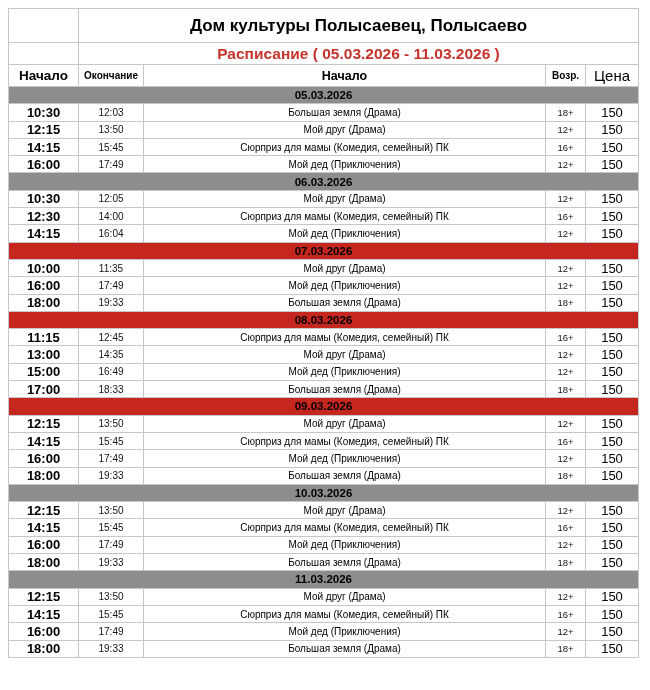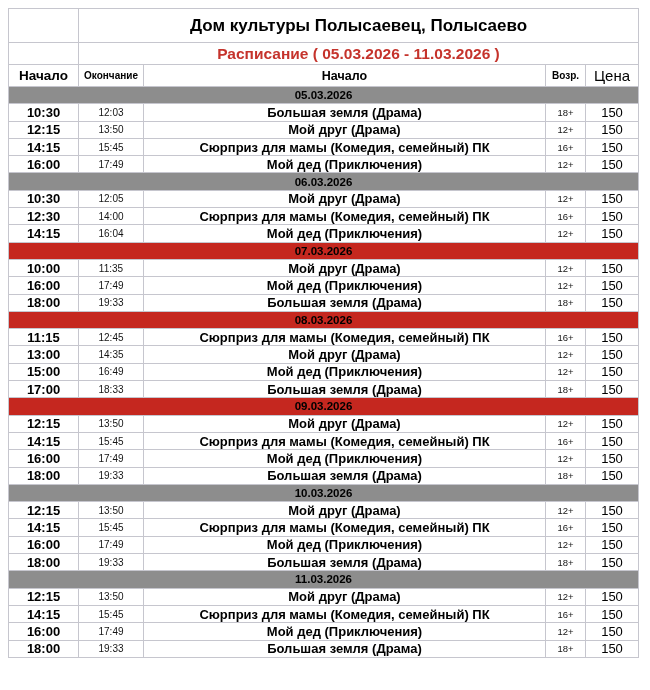--- a/index.html
+++ b/index.html
@@ -47,21 +47,21 @@
     font-size: 11.5px;
     font-weight: bold;
     color: #000;
   }
   tr.date-row.weekday td { background: var(--gray-band, #8d8d8d); }
   tr.date-row.holiday td { background: var(--red-band, #c5271f); }
 
   tr.show-row td { height: 16.3px; }
   td.col-start { font-size: 13px;   font-weight: bold; }
   td.col-end   { font-size: 10px;   color: #141414; }
-  td.col-film  { font-size: 13px; font-weight: bold; }
+  td.col-film  { font-size: 10px; font-weight: normal; }
   td.col-age   { font-size: 9.5px;  color: #141414; }
   td.col-price { font-size: 13px;   font-weight: normal; }
 </style>
 </head>
 <body>
 
 <table class="schedule">
   <colgroup>
     <col class="c-start">
       <col class="c-end">

